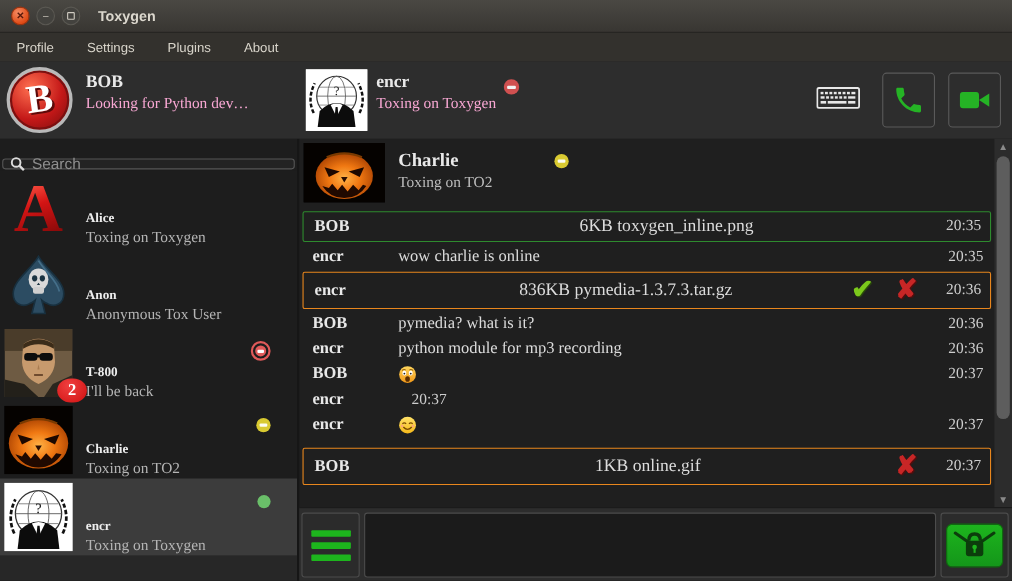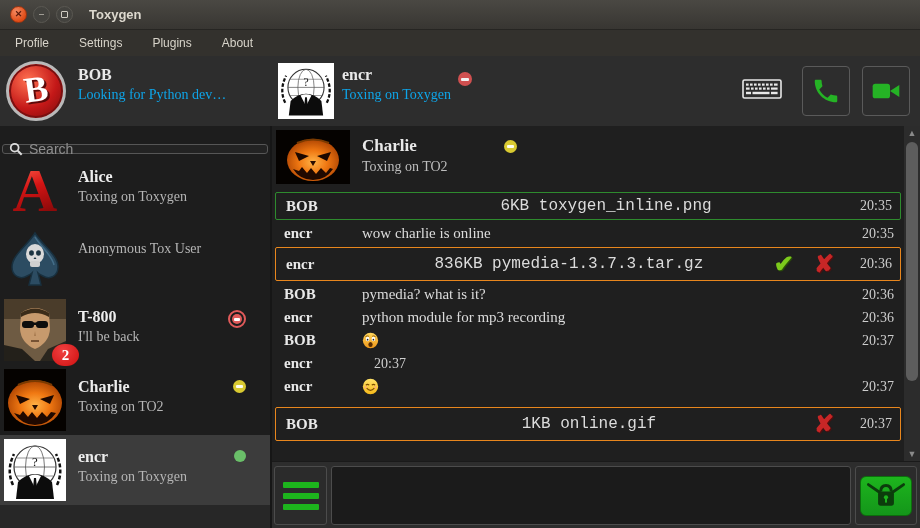--- a/index.html
+++ b/index.html
@@ -26,21 +26,21 @@
   .toppanel { height:70px; background:#2d2d2d; display:flex; position:relative; flex:0 0 70px; }
   .selfbox { width:270px; display:flex; flex:0 0 270px; }
   .avatar-bob { width:60px; height:60px; margin:5px 4px 0 6px; border-radius:50%;
                 background:radial-gradient(circle at 35% 30%, #ff7050, #c41818 55%, #7c0d0d 95%);
                 border:3px solid #b9b9b9; box-shadow:0 0 0 2px #7a1010 inset; position:relative; flex:0 0 60px; }
   .avatar-bob b { position:absolute; left:50%; top:50%; transform:translate(-50%,-54%) rotate(-8deg);
                   font-family:"Liberation Serif",serif; font-size:36px; color:#fff;
                   text-shadow:2px 2px 0 #5d0a0a; }
   .id-info { margin-left:8px; margin-top:10px; min-width:0; }
   .id-name { font-family:"Liberation Serif",serif; font-weight:bold; font-size:16px; color:#e9e9e9; }
-  .id-status-msg { font-family:"Liberation Serif",serif; font-size:14px; color:#0ea5e9; margin-top:3px;
+  .id-status-msg { font-family:"Liberation Serif",serif; font-size:14px; color:#f9a8d4; margin-top:3px;
                    white-space:nowrap; overflow:hidden; text-overflow:ellipsis; max-width:160px; }
   .self-status-icon { position:absolute; left:232px; top:16px; }
   .peerbox { display:flex; margin-left:8px; }
   .avatar-anon { width:56px; height:56px; margin-top:7px; background:#fff; flex:0 0 56px; }
   .call-controls { position:absolute; right:10px; top:0; height:70px; display:flex; align-items:center; gap:12px; }
   .kbd-icon { margin-right:8px; }
   .call-btn { width:48px; height:50px; border:1px solid #5a5a5a; border-radius:4px; background:transparent;
               display:flex; align-items:center; justify-content:center; cursor:pointer; }
 
   
@@ -64,21 +64,21 @@
   .search-box input::placeholder { color:#8f8f8f; }
   .filter-dd { width:112px; background:#2b2b2b; border:1px solid #565656; border-radius:3px; color:#e0e0e0;
                font-size:14px; display:flex; align-items:center; padding:0 8px; position:relative; cursor:pointer; }
   .filter-dd .caret { position:absolute; right:8px; top:11px; width:0; height:0;
                       border-left:4px solid transparent; border-right:4px solid transparent; border-top:5px solid #b8b8b8; }
   .contact-list { flex:1; }
   .contact { height:70px; display:flex; position:relative; cursor:pointer; }
   .contact.selected { background:#3c3c3c; }
   .c-avatar { width:62px; height:62px; margin:4px 0 0 4px; flex:0 0 62px; position:relative; overflow:hidden; }
   .c-info { margin-left:12px; margin-top:13px; }
-  .c-name { font-family:"Liberation Serif",serif; font-weight:bold; font-size:16px; color:#ededed; }
+  .c-name { font-family:"Liberation Serif",serif; font-weight:bold; font-size:12px; color:#ededed;margin-top:23px; }
   .c-status-msg { font-family:"Liberation Serif",serif; font-size:14px; color:#b5b5b5; margin-top:3px; }
   .c-status-icon { position:absolute; right:24px; top:15px; }
   .unread-badge { position:absolute; left:52px; top:49px; min-width:27px; height:22px; background:radial-gradient(circle at 40% 30%, #f04040, #cf0f0f);
                   border-radius:55% 55% 55% 55% / 60%; color:#fff; font-family:"Liberation Serif",serif; font-weight:bold;
                   font-size:15px; display:flex; align-items:center; justify-content:center; }
   .avatar-letter-a { width:100%; height:100%; display:flex; align-items:center; justify-content:center;
                      font-family:"Liberation Serif",serif; font-weight:bold; font-size:62px;
                      background:linear-gradient(160deg,#ff5a48 15%, #d31414 45%, #8f0a0a 80%);
                      -webkit-background-clip:text; background-clip:text; color:transparent; }
   .avatar-spade { width:100%; height:100%; position:relative; display:flex; align-items:center; justify-content:center; }
@@ -94,21 +94,21 @@
   .ch-info { margin-left:12px; margin-top:8px; }
   .ch-name { font-family:"Liberation Serif",serif; font-weight:bold; font-size:17px; color:#e9e9e9; }
   .ch-status-msg { font-family:"Liberation Serif",serif; font-size:14px; color:#bdbdbd; margin-top:3px; }
   .ch-status-icon { position:absolute; left:228px; top:12px; }
   .messages { flex:1; padding:4px 2px 0 2px; }
   .msg { display:flex; align-items:center; padding:3px 8px 3px 10px; font-family:"Liberation Serif",serif; }
   .msg .author { width:78px; flex:0 0 78px; font-weight:bold; font-size:15px; color:#e8e8e8; }
   .msg .text { flex:1; font-size:15px; color:#dcdcdc; display:flex; align-items:center; }
   .msg .time { width:44px; flex:0 0 44px; text-align:right; font-size:14px; color:#cdcdcd; }
   .msg.file { border:1px solid; border-radius:2px; margin:2px 1px; padding:4px 8px 4px 10px; }
-  .msg.file .text { justify-content:center; font-size:16px;font-family:Liberation Mono, monospace; }
+  .msg.file .text { justify-content:center; font-size:16px; }
   .msg.file.finished { border-color:#2e8b2e; }
   .msg.file.pending, .msg.file.active { border-color:#e8861d; }
   .ft-actions { display:flex; gap:20px; margin-right:14px; }
   .ft-accept { color:#7cc91c; font-size:24px; line-height:1; text-shadow:1px 1px 1px #2d5506; cursor:pointer; font-weight:bold; }
   .ft-decline { color:#c72626; font-size:24px; line-height:1; text-shadow:1px 1px 1px #5a0c0c; cursor:pointer; font-weight:bold; }
   .spacer-row { height:7px; }
 
   
   .vscroll { width:16px; flex:0 0 16px; background:#2c2c2c; display:flex; flex-direction:column; align-items:center; }
   .sb-arrow { color:#8a8a8a; font-size:9px; height:14px; line-height:14px; cursor:pointer; }
@@ -276,20 +276,21 @@
                 <path d="M31 8 C36 17 48 26 50 36" stroke="#4e7d9a" stroke-width="1.5" fill="none" opacity="0.7"></path>
                 <ellipse cx="31" cy="25" rx="9" ry="10" fill="#d9d9d9"></ellipse>
                 <rect x="26" y="32" width="10" height="6" rx="2" fill="#cfcfcf"></rect>
                 <ellipse cx="27.5" cy="24" rx="2.4" ry="2.8" fill="#1a3240"></ellipse>
                 <ellipse cx="34.5" cy="24" rx="2.4" ry="2.8" fill="#1a3240"></ellipse>
                 <path d="M29.5 30 L31 28 L32.5 30 Z" fill="#1a3240"></path>
               </svg>
             </div>
           </div>
           <div class="c-info">
+            <div class="c-name">Anon</div>
             <div class="c-status-msg">Anonymous Tox User</div>
           </div>
         </div>
 
         <div class="contact">
           <div class="c-avatar">
             <svg viewBox="0 0 62 62" width="62" height="62">
               <rect width="62" height="62" fill="#6e5b43"></rect>
               <rect width="62" height="20" fill="#4a3c2a"></rect>
               <path d="M0 46 L18 50 L31 62 L0 62 Z" fill="#23201a"></path>

